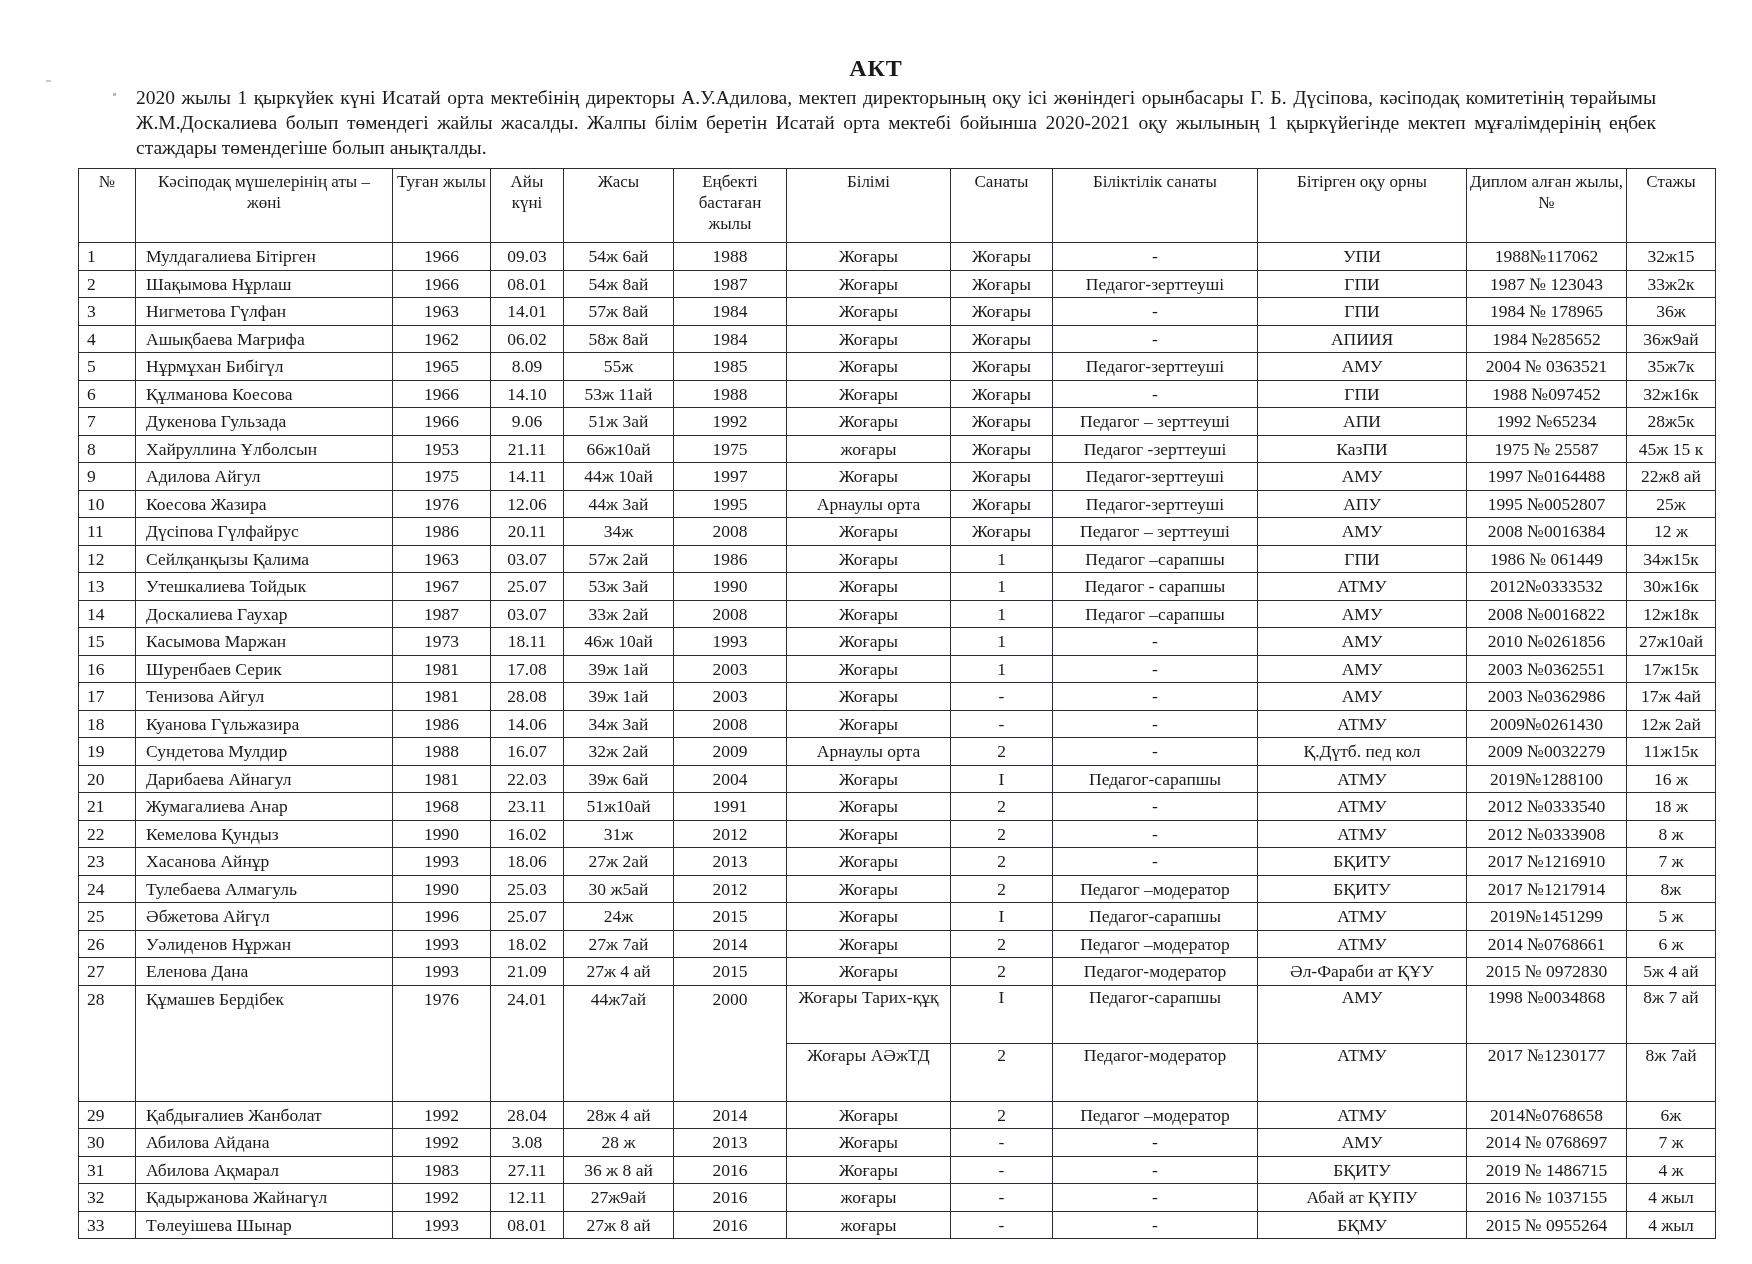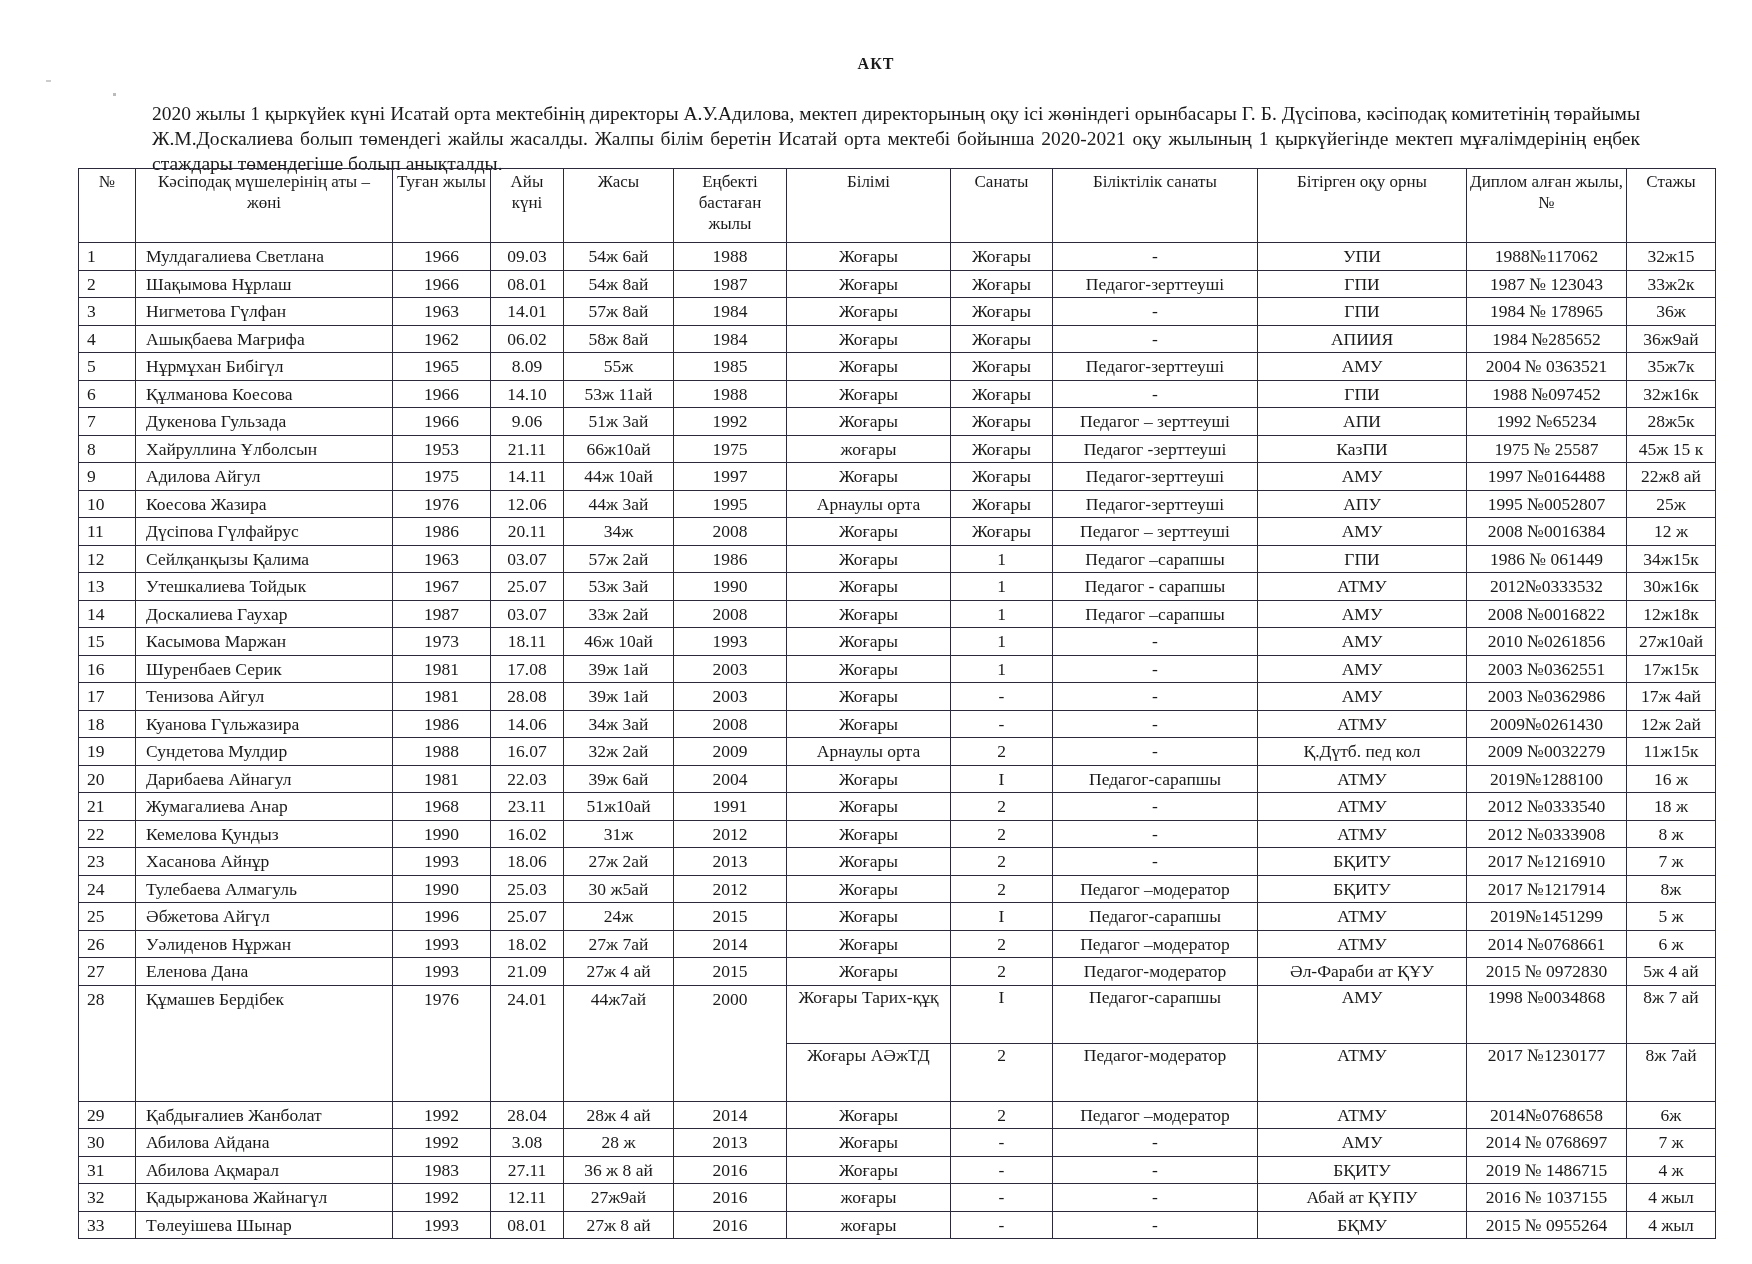--- a/index.html
+++ b/index.html
@@ -1,22 +1,22 @@
 <!DOCTYPE html>
 <html><head>
 <meta charset="utf-8">
 <style>
   html, body { margin:0; padding:0; background:#ffffff; }
   body { width:1752px; height:1264px; position:relative; overflow:hidden;
          font-family:"Liberation Serif", "DejaVu Serif", serif; color:#1a1a1a; }
   .title { position:absolute; left:0; width:1752px; top:55px; text-align:center;
-           font-size:16px; font-weight:bold; letter-spacing:1px; }
+           font-size:24px; font-weight:bold; letter-spacing:1px; }
   .intro { position:absolute; left:136px; top:85px; width:1520px; font-size:19.5px; line-height:25px;
            text-align:justify; }
-  .intro p { margin:16px; }
+  .intro p { margin:0; }
   table.akt { position:absolute; left:78px; top:168px; width:1637px; border-collapse:collapse;
               font-size:17.5px; table-layout:fixed; }
   table.akt th, table.akt td { border:1.3px solid #2a2a3a; padding:0 3px; vertical-align:top;
                                overflow:hidden; white-space:nowrap; }
   table.akt th { font-weight:normal; text-align:center; height:71px; line-height:21px;
                  padding-top:2px; white-space:normal; font-size:17px; }
   table.akt td { height:26.5px; line-height:26px; text-align:center; }
   table.akt td.num { text-align:left; padding-left:8px; }
   table.akt td.name { text-align:left; padding-left:10px; }
   table.akt td.multi { line-height:22px; white-space:normal; }
@@ -61,21 +61,21 @@
       <th>Санаты</th>
       <th>Біліктілік санаты</th>
       <th>Бітірген оқу орны</th>
       <th>Диплом алған жылы, №</th>
       <th>Стажы</th>
     </tr>
   </thead>
   <tbody id="tbody">
       <tr>
         <td class="num">1</td>
-        <td class="name">Мулдагалиева Светлана</td>
+        <td class="name">Мулдагалиева Бітірген</td>
         <td class="">1966</td>
         <td class="">09.03</td>
         <td class="">54ж 6ай</td>
         <td class="">1988</td>
         <td class="">Жоғары</td>
         <td class="">Жоғары</td>
         <td class="">-</td>
         <td class="">УПИ</td>
         <td class="">1988№117062</td>
         <td class="">32ж15</td>

